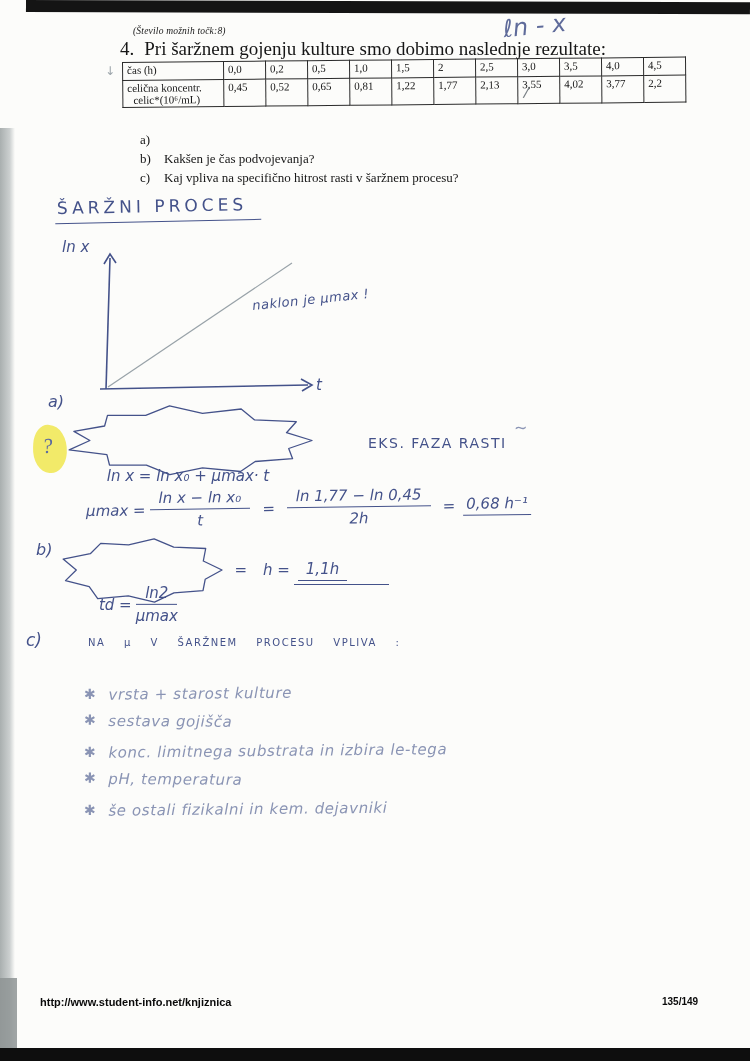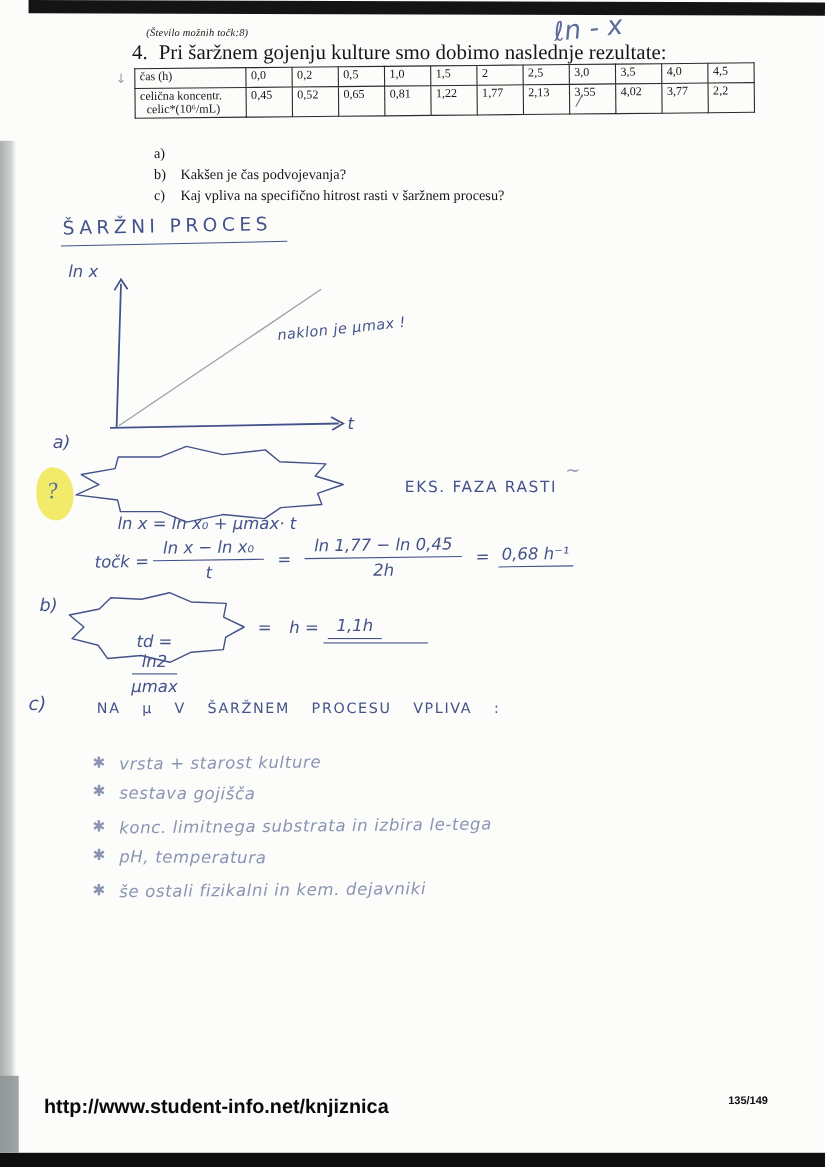--- a/index.html
+++ b/index.html
@@ -70,34 +70,34 @@
       font-family:"DejaVu Sans",sans-serif;color:var(--ink);}
   .frac{display:inline-flex;flex-direction:column;align-items:center;margin:0 4px;}
   .frac .num{border-bottom:1.5px solid var(--ink);padding:0 9px 2px;}
   .frac .den{padding-top:2px;}
   .eq .op{margin:0 8px;}
   .mu-eq{left:86px;top:487px;transform:rotate(-.8deg);}
   .uline{border-bottom:1.6px solid var(--ink);padding:0 3px 2px;}
   .b-row{left:36px;top:534px;}
   .b-label{font-size:16px;margin-right:2px;align-self:flex-start;margin-top:6px;}
   .bubble-b{position:relative;width:172px;height:72px;}
-  .bubble-b .btext{display:flex;align-items:center;justify-content:center;font-style:italic;flex-direction:column;}
+  .bubble-b .btext{display:flex;align-items:center;justify-content:center;font-style:italic;}
   .dbl{position:relative;border-bottom:1.6px solid var(--ink);padding:0 8px 2px;}
   .dbl::after{content:"";position:absolute;left:-4px;right:-42px;bottom:-5px;border-bottom:1.6px solid var(--ink);}
   
   .part-c-label{left:26px;top:630px;font-size:17px;font-style:italic;}
-  .c-heading{left:88px;top:637px;font-size:13px;letter-spacing:1.5px;word-spacing:14px;}
+  .c-heading{left:88px;top:637px;font-size:10px;letter-spacing:1.5px;word-spacing:14px;}
   .c-list{left:84px;top:684px;font-size:15px;color:var(--ink-light);}
   .c-item{display:flex;align-items:flex-start;margin-bottom:11px;font-style:italic;letter-spacing:.6px;
     font-family:"DejaVu Sans",sans-serif;}
   .c-item .bullet{font-style:normal;margin-right:12px;font-size:14px;}
   .c-item:nth-child(odd){transform:rotate(-.6deg);}
   .c-item:nth-child(even){transform:rotate(.4deg);}
   
-  .footer-url{left:40px;top:996px;font-family:"Liberation Sans",sans-serif;font-weight:bold;font-size:18px;color:#0a0a0a;}
+  .footer-url{left:40px;top:996px;font-family:"Liberation Sans",sans-serif;font-weight:bold;font-size:11px;color:#0a0a0a;}
   .footer-page{left:662px;top:996px;font-family:"Liberation Sans",sans-serif;font-weight:bold;font-size:10px;color:#0a0a0a;}
 </style>
 </head>
 <body>
 
 <div id="canvas">
 
   <div class="abs bar-top"></div>
   <div class="abs bar-bottom"></div>
   <div class="abs edge-left"></div>
@@ -185,21 +185,21 @@
   <div class="bubble bubble-a abs">
     <svg class="burst" width="256" height="75">
         <polygon points="252.0,37.5 228.7,45.5 232.6,55.7 195.2,58.5 180.5,68.5 142.5,64.8 109.8,71.7 86.4,62.1 49.5,62.0 46.9,51.6 9.2,46.9 29.9,37.5 13.9,28.4 44.6,23.0 47.5,12.4 85.7,12.4 109.5,2.8 142.5,10.3 181.2,6.0 194.3,16.8 236.3,18.7 226.5,29.7" fill="none" stroke="#44528a" stroke-width="1.3" stroke-linejoin="round"></polygon>
       </svg>
     <div class="btext">ln x =  ln x₀  +  μmax· t</div>
   </div>
   <div class="abs hand eks-note">EKS. FAZA RASTI</div>
   <div class="abs tilde-mark hand">∼</div>
 
   <div class="abs eq mu-eq">
-    <span>točk =</span>
+    <span>μmax =</span>
     <span class="frac">
       <span class="num">ln x − ln x₀</span>
       <span class="den">t</span>
     </span>
     <span class="op">=</span>
     <span class="frac">
       <span class="num">ln 1,77 −  ln 0,45</span>
       <span class="den">2h</span>
     </span>
     <span class="op">=</span>

